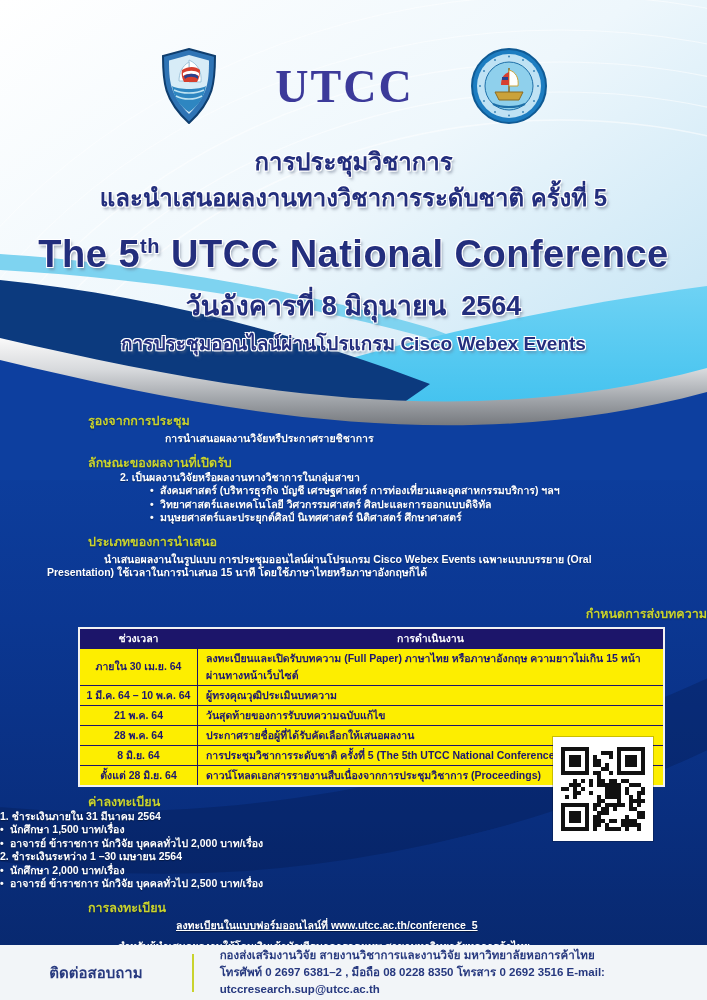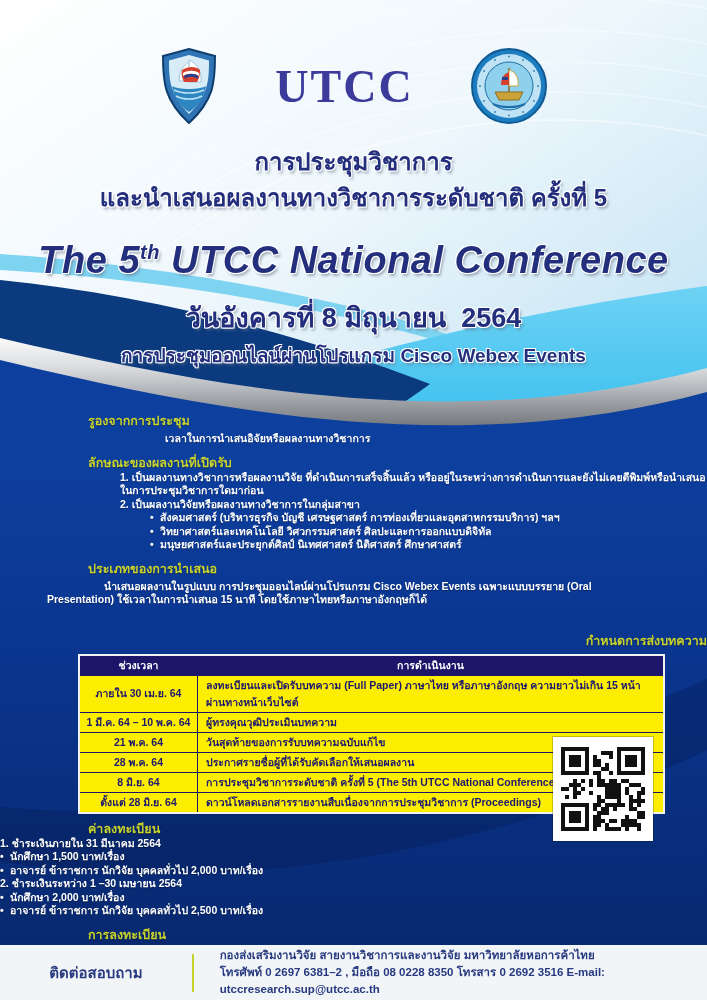--- a/index.html
+++ b/index.html
@@ -16,21 +16,21 @@
     font-family:"Liberation Serif","DejaVu Serif",serif;font-weight:bold;
     font-size:46px;color:#3c3a9a;letter-spacing:2px;
   }
   .titles{margin-top:18px;text-align:center;}
   .t-line{
     color:#232e7d;font-weight:bold;white-space:pre;
     text-shadow:-1px -1px 0 #fff,1px -1px 0 #fff,-1px 1px 0 #fff,1px 1px 0 #fff,
                  2px 3px 3px rgba(100,112,135,.55);
   }
   .t1,.t2{font-size:24px;line-height:36px;}
-  .t3{font-size:38px;line-height:68px;margin-top:2px;letter-spacing:.5px;font-style:italic;}
+  .t3{font-size:38px;line-height:56px;margin-top:2px;letter-spacing:.5px;}
   .t3 sup{font-size:20px;vertical-align:14px;}
   .t4{font-size:27px;line-height:40px;margin-top:4px;}
   .t5{font-size:19px;line-height:30px;margin-top:3px;}
   
   .deco{position:absolute;top:400px;left:0;right:0;bottom:55px;overflow:hidden;z-index:0;}
   .sw{position:absolute;border-radius:50%;}
   .sw1{width:1600px;height:900px;border-bottom:70px solid rgba(5,20,70,.28);top:-520px;left:-450px;transform:rotate(-14deg);}
   .sw2{width:1500px;height:820px;border-bottom:90px solid rgba(5,18,64,.33);top:-180px;left:-260px;transform:rotate(-11deg);}
   .sw3{width:1600px;height:900px;border-bottom:55px solid rgba(90,150,230,.12);top:-60px;left:-320px;transform:rotate(-12deg);}
   
@@ -161,24 +161,23 @@
       <div class="t-line t2">และนำเสนอผลงานทางวิชาการระดับชาติ ครั้งที่ 5</div>
       <div class="t-line t3"><span>The 5</span><sup>th</sup><span> UTCC National Conference</span></div>
       <div class="t-line t4">วันอังคารที่ 8 มิถุนายน  2564</div>
       <div class="t-line t5">การประชุมออนไลน์ผ่านโปรแกรม Cisco Webex Events</div>
     </div>
   </div>
 
   <div class="content">
 
     <div class="h">รูองจากการประชุม</div>
-    <div class="txt fmt-body">เวลาในการนำเสนอิจัยหรือผลงานทางวิชาการ</div>
+    <div class="txt fmt-body">การนำเสนอผลงานวิจัยหรืประกาศรายชิชาการ</div>
 
     <div class="h mt10">ลักษณะของผลงานที่เปิดรับ</div>
-    <div class="txt num">1.  เป็นผลงานทางวิชาการหรือผลงานวิจัย ที่ดำเนินการเสร็จสิ้นแล้ว หรืออยู่ในระหว่างการดำเนินการและยังไม่เคยตีพิมพ์หรือนำเสนอในการประชุมวิชาการใดมาก่อน</div>
     <div class="txt num">2.  เป็นผลงานวิจัยหรือผลงานทางวิชาการในกลุ่มสาขา</div>
     <div class="txt blt">สังคมศาสตร์ (บริหารธุรกิจ บัญชี เศรษฐศาสตร์ การท่องเที่ยวและอุตสาหกรรมบริการ) ฯลฯ</div>
     <div class="txt blt">วิทยาศาสตร์และเทคโนโลยี วิศวกรรมศาสตร์ ศิลปะและการออกแบบดิจิทัล</div>
     <div class="txt blt">มนุษยศาสตร์และประยุกต์ศิลป์ นิเทศศาสตร์ นิติศาสตร์ ศึกษาศาสตร์</div>
 
     <div class="h mt10">ประเภทของการนำเสนอ</div>
     <div class="txt ptype">นำเสนอผลงานในรูปแบบ การประชุมออนไลน์ผ่านโปรแกรม Cisco Webex Events เฉพาะแบบบรรยาย (Oral Presentation) ใช้เวลาในการนำเสนอ 15 นาที โดยใช้ภาษาไทยหรือภาษาอังกฤษก็ได้</div>
 
     <div class="h mt9">กำหนดการส่งบทความ</div>
     <table class="sched">

